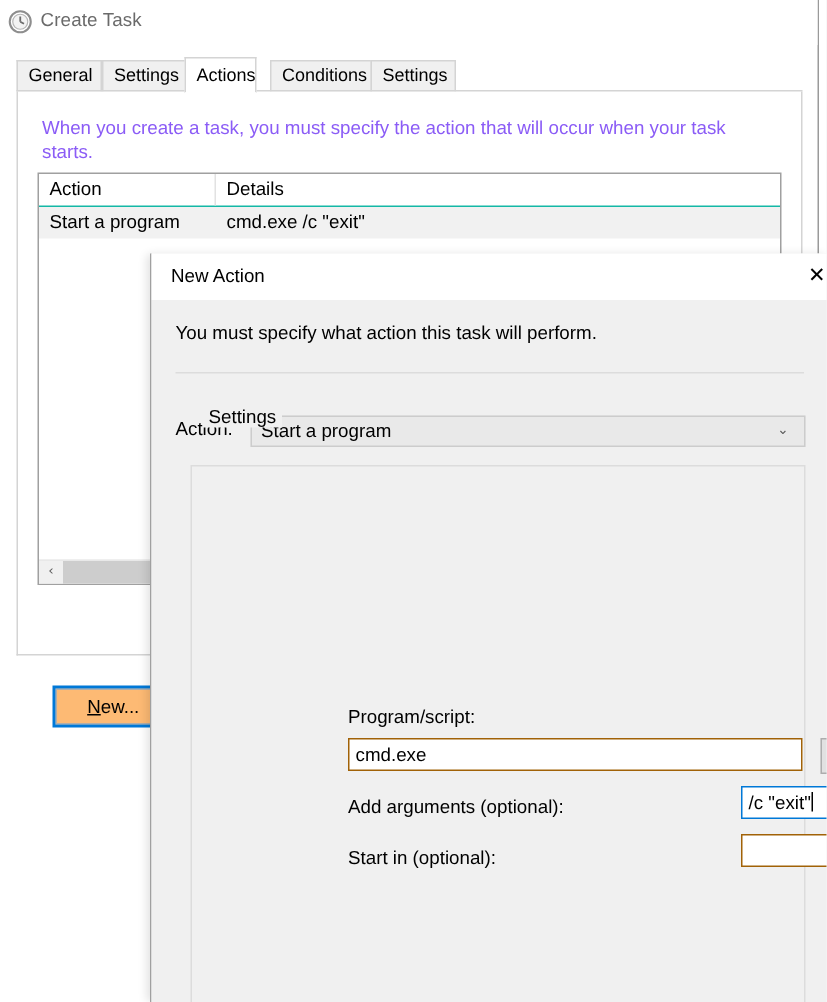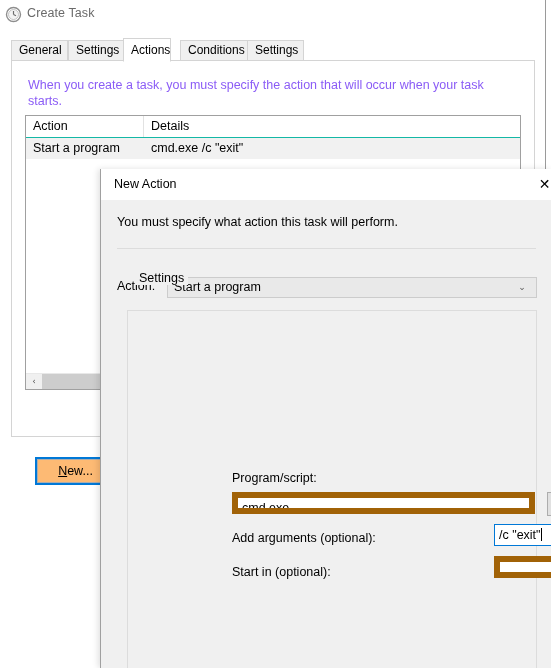--- a/index.html
+++ b/index.html
@@ -370,21 +370,21 @@
 
   .field-label {
     position: absolute;
     font-size: 12.5px;
     color: #000;
     white-space: nowrap;
   }
   .text-input {
     position: absolute;
     background: #ffffff;
-    border: 6px solid #a16207;
+    border: 1px solid #a16207;
     box-sizing: border-box;
     font-family: "Liberation Sans", sans-serif;
     font-size: 12.5px;
     color: #000;
     padding: 0 4px;
     line-height: 20px;
     height: 22px;
     white-space: nowrap;
     overflow: hidden;
   }

